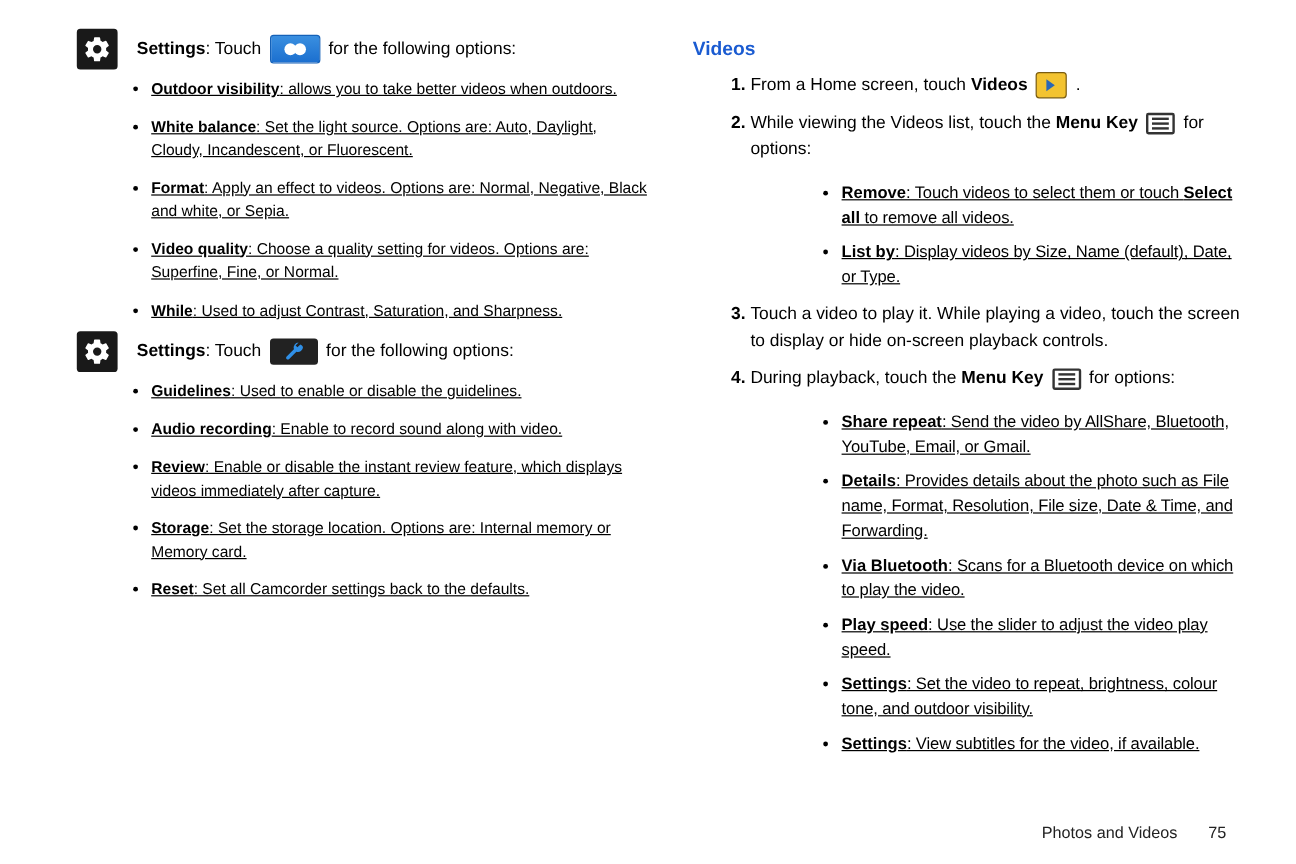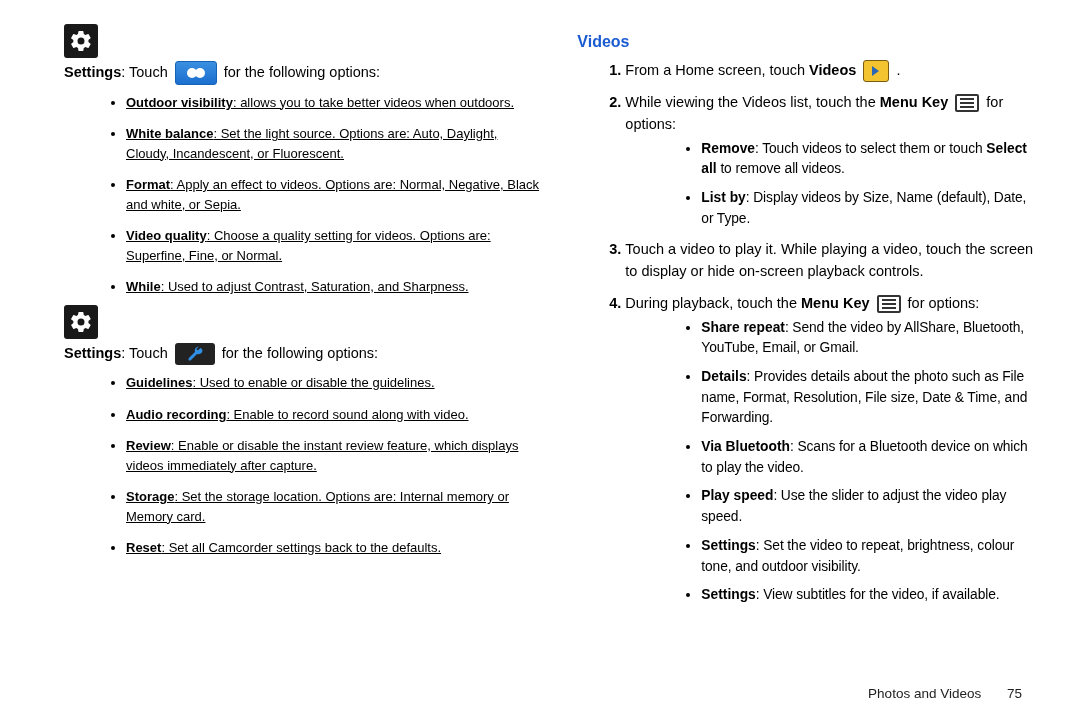--- a/index.html
+++ b/index.html
@@ -21,23 +21,22 @@
   }
   .col {
     flex: 1;
     min-width: 0;
   }
   .colL { flex: 1.02; padding-top: 2px;}
   .colR { flex: 0.98; padding-top: 4px;}
   .gear-row {
     display: flex;
     align-items: flex-start;
-    gap: 1px;
+    gap: 16px;
     margin-bottom: 4px;
-    flex-direction: column;
   }
   .gear-icon {
     width: 34px;
     height: 34px;
     background: #191919;
     border-radius: 3px;
     position: relative;
     display: flex;
     align-items: center;
     justify-content: center;
@@ -96,21 +95,21 @@
     align-items:center;justify-content:center;
     margin:0 3px;
   }
   .wrench-box svg{ width:18px;height:18px;}
   ul.bullets {
     list-style: disc;
     margin: 6px 0 10px 0;
     padding-left: 62px;
   }
   ul.bullets > li { margin-bottom: 12px; font-size:13px;text-decoration:underline;}
-  ul.bullets2 { list-style: disc; margin: 3px 0 6px 0; padding-left: 76px; }
+  ul.bullets2 { list-style: disc; margin: 15px 0 6px 0; padding-left: 76px; text-decoration: underline; }
   ul.bullets2 > li { margin-bottom: 8px; }
   ol.numbers { margin: 6px 0 0 0; padding-left: 48px; }
   ol.numbers > li { margin-bottom: 10px; }
   ol.numbers > li::marker { font-weight: bold; }
   .heading {
     color: #1a5bd1;
     font-weight: bold;
     font-size: 16px;
     margin: 0 0 6px 0;
     font-family: Arial, Helvetica, sans-serif;

